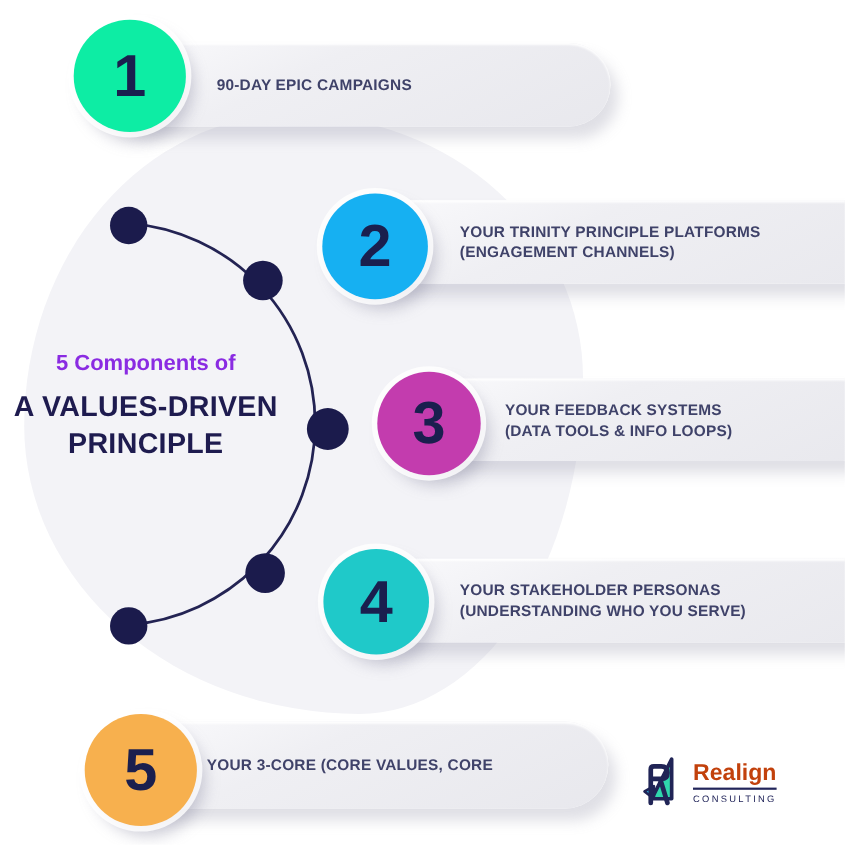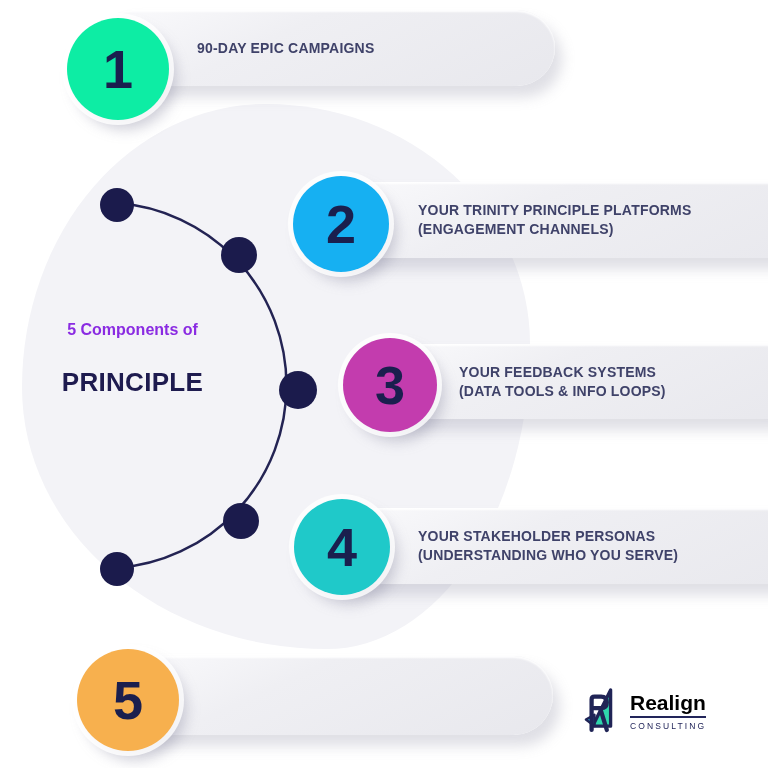--- a/index.html
+++ b/index.html
@@ -22,21 +22,21 @@
   .arc-svg { position:absolute; left:0; top:0; z-index:1; }
 
   
   .pill {
     position:absolute; z-index:2; border-radius:44px;
     background:linear-gradient(155deg,#fbfbfd 0%, #efeff3 38%, #e8e8ed 100%);
     box-shadow:7px 11px 13px rgba(150,150,170,0.30), inset 0 2px 2px rgba(255,255,255,0.95);
     display:flex; flex-direction:column; justify-content:center;
     color:#3f4269; font-size:14px; font-weight:700; line-height:19px; letter-spacing:0.2px;
   }
-  .pill-1 { left:95px;  top:10px;  width:358px; height:76px; padding-left:102px; }
+  .pill-1 { left:95px;  top:39px;  width:358px; height:76px; padding-left:102px; }
   .pill-2 { left:320px; top:182px; width:417px; height:76px; padding-left:98px; }
   .pill-3 { left:368px; top:344px; width:345px; height:75px; padding-left:91px; }
   .pill-4 { left:320px; top:508px; width:417px; height:76px; padding-left:98px; }
   .pill-5 { left:105px; top:656px; width:365px; height:79px; padding-left:83px; }
   .pill div { white-space:nowrap; }
 
   
   .num-circle {
     position:absolute; z-index:3; border-radius:50%;
     display:flex; align-items:center; justify-content:center;
@@ -48,34 +48,34 @@
   .c4 { left:294px; top:499px; width:96px;  height:96px;  }
   .c5 { left:77px;  top:649px; width:102px; height:102px; }
   .num { font-size:54px; font-weight:700; color:#1a1f4e; }
 
   
   .title-block {
     position:absolute; left:5px; top:316px; width:255px; z-index:2;
     text-align:center;
   }
   .title-eyebrow {
-    color:#8a2be2; font-size:16px; font-weight:700; line-height:28px; margin-bottom:21px;
+    color:#8a2be2; font-size:20px; font-weight:700; line-height:28px; margin-bottom:8px;
   }
   .title-heading {
     color:#1e1b4f; font-size:26px; font-weight:700; line-height:34px; letter-spacing:0.3px;
   }
 
   
   .logo {
     position:absolute; left:584px; top:687px; z-index:2;
     display:flex; align-items:flex-start;
   }
   .logo-text { margin-left:8px; margin-top:5px; }
   .logo-name {
-    display:inline-block; color:#000000; font-size:21px; font-weight:700;
+    display:inline-block; color:#c2410c; font-size:21px; font-weight:700;
     border-bottom:2px solid #22255a; padding-bottom:2px; line-height:22px;
   }
   .logo-subtitle {
     color:#22255a; font-size:8.5px; font-weight:400; letter-spacing:2.1px; margin-top:3px;
   }
 </style>
 </head>
 <body>
 
 <div class="canvas">
@@ -117,28 +117,30 @@
 
   <div class="pill pill-4">
     <div>YOUR STAKEHOLDER PERSONAS</div>
     <div>(UNDERSTANDING WHO YOU SERVE)</div>
   </div>
   <div class="num-circle c4" style="background: rgb(31, 201, 201);">
     <span class="num">4</span>
   </div>
 
   <div class="pill pill-5">
+    <div>YOUR 3-CORE (CORE VALUES, CORE</div>
   </div>
   <div class="num-circle c5" style="background: rgb(247, 176, 78);">
     <span class="num">5</span>
   </div>
 
   <div class="title-block">
     <div class="title-eyebrow">5 Components of</div>
     <div class="title-heading">
+      <div>A VALUES-DRIVEN</div>
       <div>PRINCIPLE</div>
     </div>
   </div>
 
   <div class="logo">
     <svg width="38" height="46" viewBox="0 0 40 48">
       <polygon points="28,3 28,41 9,41" fill="#2fd6ac" stroke="#202456" stroke-width="3.5" stroke-linejoin="round"></polygon>
       <polygon points="2,34 11,29 11,41" fill="#2fb7e9" stroke="#202456" stroke-width="2.5" stroke-linejoin="round"></polygon>
       <path d="M8,45 L8,13 Q8,10 11,10 L18,10 Q24,10 24,16 Q24,22 18,22 L8,22 M17,22 L24,45" fill="none" stroke="#202456" stroke-width="4.5" stroke-linejoin="round" stroke-linecap="round"></path>
     </svg>

